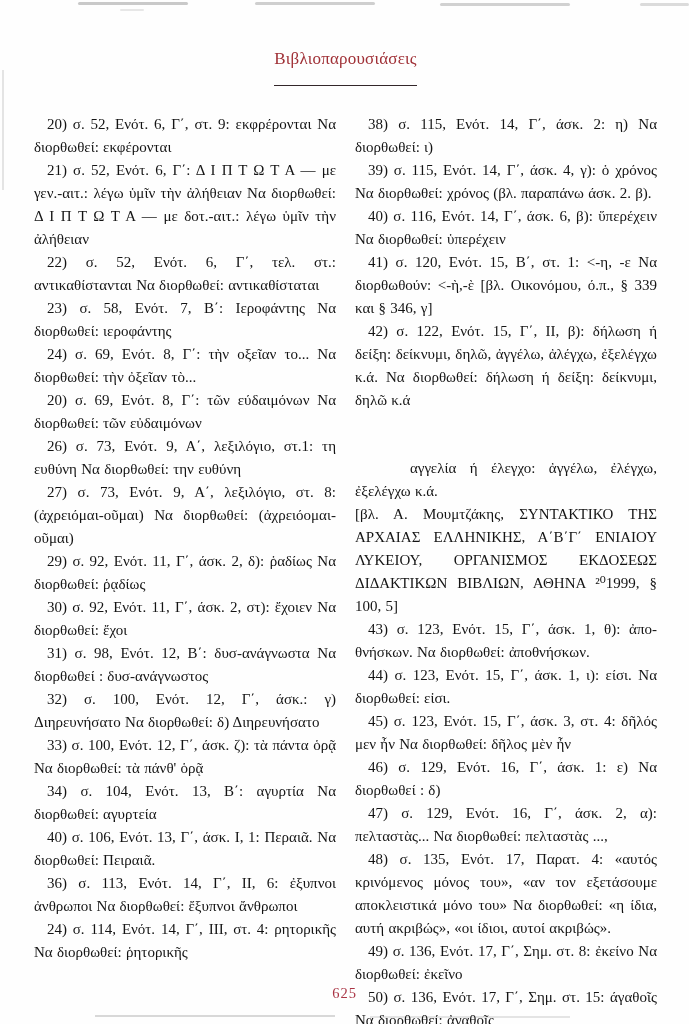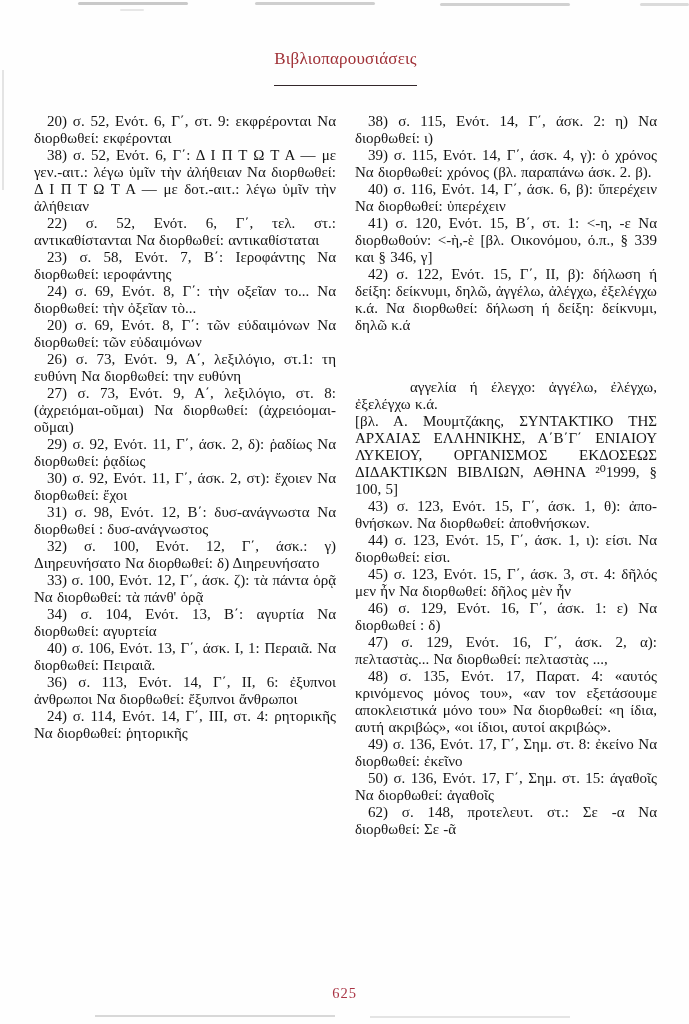--- a/index.html
+++ b/index.html
@@ -27,21 +27,21 @@
     padding-bottom: 16px;
     letter-spacing: 0.2px;
   }
 
   .columns { display: flex; gap: 19px; margin-top: 27px; }
   .col { flex: 1 1 0; min-width: 0; }
 
   .col p {
     margin: 0;
     font-size: 15px;
-    line-height: 17px;
+    line-height: 23px;
     text-align: justify;
     text-justify: inter-word;
     word-spacing: 0.5px;
   }
   .col p.item { text-indent: 13px; }
   .col p.cont { text-indent: 55px; margin-top: 45px; }
   .col p.note { text-indent: 0; }
 
   .footer {
     position: absolute;
@@ -65,21 +65,21 @@
 <div class="page-inner">
 
   <div class="title-wrap">
     <span class="page-title">Βιβλιοπαρουσιάσεις</span>
   </div>
 
   <div class="columns">
 
     <div class="col">
       <p class="item">20) σ. 52, Ενότ. 6, Γ΄, στ. 9: εκφρέρονται Να διορθωθεί: εκφέρονται</p>
-      <p class="item">38) σ. 52, Ενότ. 6, Γ΄: Δ Ι Π Τ Ω Τ Α — με γεν.-αιτ.: λέγω ὑμῖν τὴν ἀλήθειαν Να διορθωθεί: Δ Ι Π Τ Ω Τ Α — με δοτ.-αιτ.: λέγω ὑμῖν τὴν ἀλήθειαν</p>
+      <p class="item">21) σ. 52, Ενότ. 6, Γ΄: Δ Ι Π Τ Ω Τ Α — με γεν.-αιτ.: λέγω ὑμῖν τὴν ἀλήθειαν Να διορθωθεί: Δ Ι Π Τ Ω Τ Α — με δοτ.-αιτ.: λέγω ὑμῖν τὴν ἀλήθειαν</p>
       <p class="item">22) σ. 52, Ενότ. 6, Γ΄, τελ. στ.: αντικαθίστανται Να διορθωθεί: αντικαθίσταται</p>
       <p class="item">23) σ. 58, Ενότ. 7, Β΄: Ιεροφάντης Να διορθωθεί: ιεροφάντης</p>
       <p class="item">24) σ. 69, Ενότ. 8, Γ΄: τὴν οξεῖαν το... Να διορθωθεί: τὴν ὀξεῖαν τὸ...</p>
       <p class="item">20) σ. 69, Ενότ. 8, Γ΄: τῶν εύδαιμόνων Να διορθωθεί: τῶν εὐδαιμόνων</p>
       <p class="item">26) σ. 73, Ενότ. 9, Α΄, λεξιλόγιο, στ.1: τη ευθύνη Να διορθωθεί: την ευθύνη</p>
       <p class="item">27) σ. 73, Ενότ. 9, Α΄, λεξιλόγιο, στ. 8: (ἀχρειόμαι-οῦμαι) Να διορθωθεί: (ἀχρειόομαι-οῦμαι)</p>
       <p class="item">29) σ. 92, Ενότ. 11, Γ΄, άσκ. 2, δ): ῥαδίως Να διορθωθεί: ῥᾳδίως</p>
       <p class="item">30) σ. 92, Ενότ. 11, Γ΄, άσκ. 2, στ): ἔχοιεν Να διορθωθεί: ἔχοι</p>
       <p class="item">31) σ. 98, Ενότ. 12, Β΄: δυσ-ανάγνωστα Να διορθωθεί : δυσ-ανάγνωστος</p>
       <p class="item">32) σ. 100, Ενότ. 12, Γ΄, άσκ.: γ) Διηρευνήσατο Να διορθωθεί: δ) Διηρευνήσατο</p>

